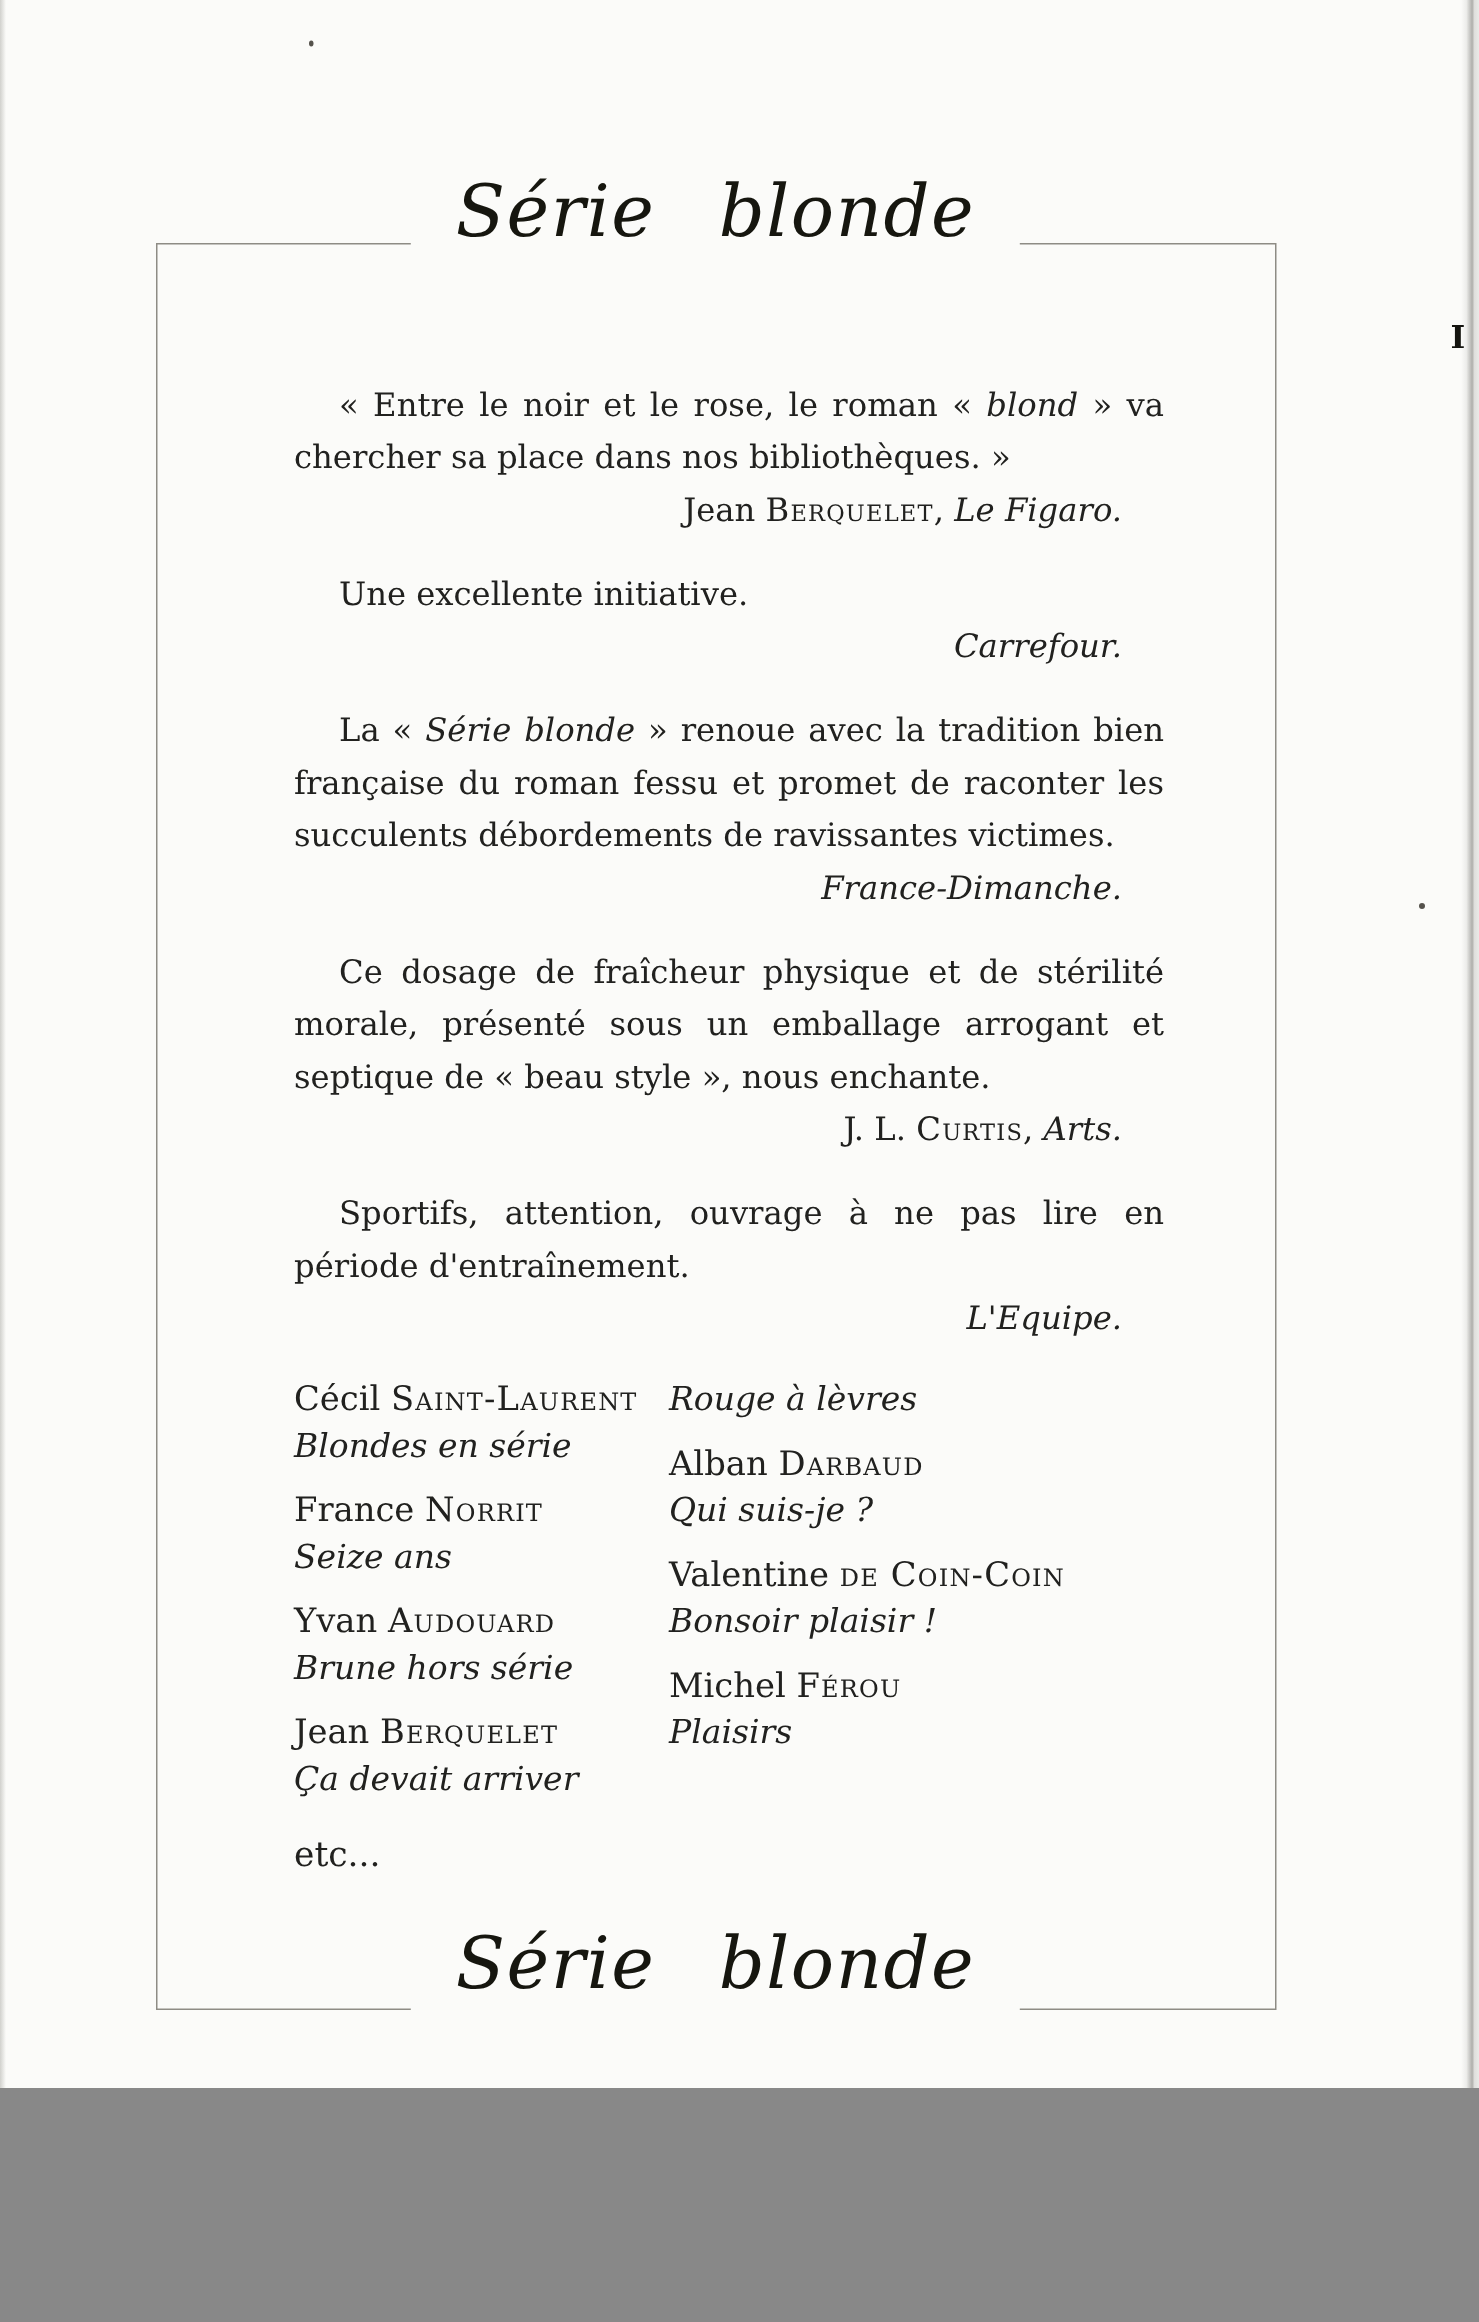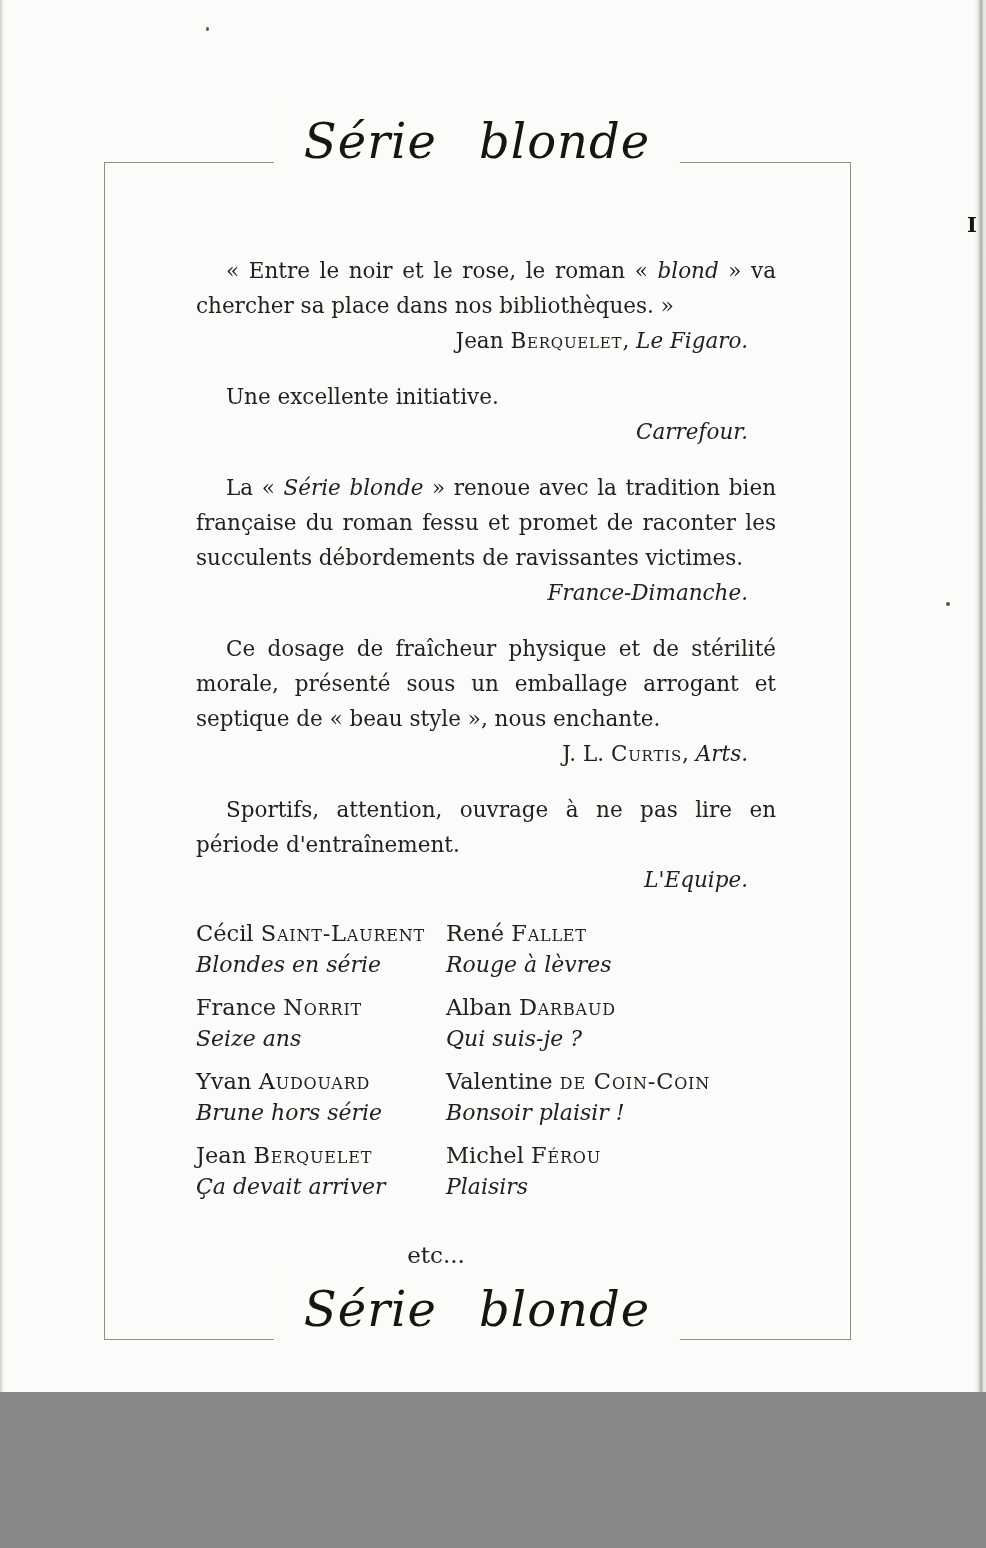--- a/index.html
+++ b/index.html
@@ -30,21 +30,21 @@
   .q{ margin:0; text-indent:30px; }
   .attr{ text-align:right; padding-right:28px; margin:0 0 21px; line-height:35px; }
   .sc{ font-variant:small-caps; letter-spacing:0.8px; }
   em{ font-style:italic; }
 
   .authors{ display:flex; margin-top:8px; text-align:left; }
   .col-left{ width:250px; }
   .col-right{ flex:1; }
   .author-name{ font-size:22.5px; line-height:31px; }
   .book-title{ font-style:italic; font-size:22px; line-height:31px; margin:0 0 12px; }
-  .etc{ text-align:center; padding-right:100px; font-size:23px; margin-top:24px; }
+  .etc{ text-align:left; padding-right:100px; font-size:23px; margin-top:6px; }
 
   
   .price-label{ position:absolute; left:520px; top:1432px; font-size:25px; color:#3a3a36; }
   .sticker{
     position:absolute; left:562px; top:1404px; width:131px; height:106px;
     background:#e9e9e4; transform:rotate(-0.6deg);
     box-shadow:0 0 5px rgba(90,90,80,0.35), inset 0 0 12px rgba(120,120,110,0.18);
     display:flex; align-items:center; justify-content:center; gap:7px;
     font-family:"DejaVu Sans", sans-serif;
   }
@@ -103,21 +103,20 @@
         <div class="author-name"><span>Cécil</span> <span class="sc">Saint-Laurent</span></div>
         <div class="book-title">Blondes en série</div>
         <div class="author-name"><span>France</span> <span class="sc">Norrit</span></div>
         <div class="book-title">Seize ans</div>
         <div class="author-name"><span>Yvan</span> <span class="sc">Audouard</span></div>
         <div class="book-title">Brune hors série</div>
         <div class="author-name"><span>Jean</span> <span class="sc">Berquelet</span></div>
         <div class="book-title">Ça devait arriver</div>
       </div>
       <div class="col-right">
-        <div class="author-name"><span>René</span> <span class="sc">Fallet</span></div>
         <div class="book-title">Rouge à lèvres</div>
         <div class="author-name"><span>Alban</span> <span class="sc">Darbaud</span></div>
         <div class="book-title">Qui suis-je ?</div>
         <div class="author-name"><span>Valentine</span> <span class="sc">de Coin-Coin</span></div>
         <div class="book-title">Bonsoir plaisir !</div>
         <div class="author-name"><span>Michel</span> <span class="sc">Férou</span></div>
         <div class="book-title">Plaisirs</div>
       </div>
     </div>
 

